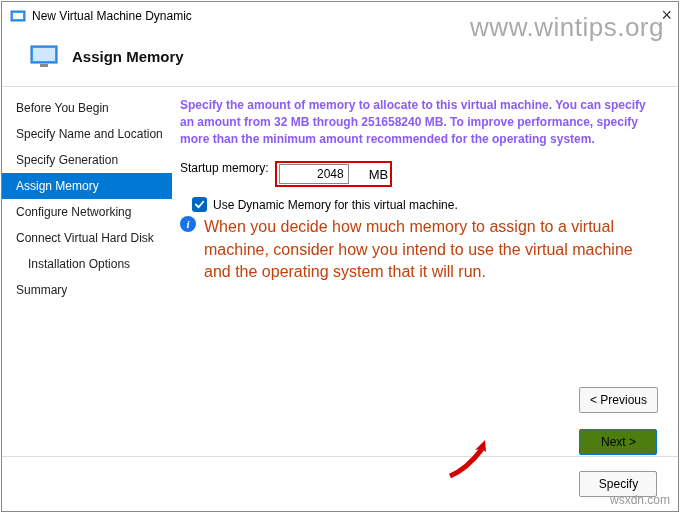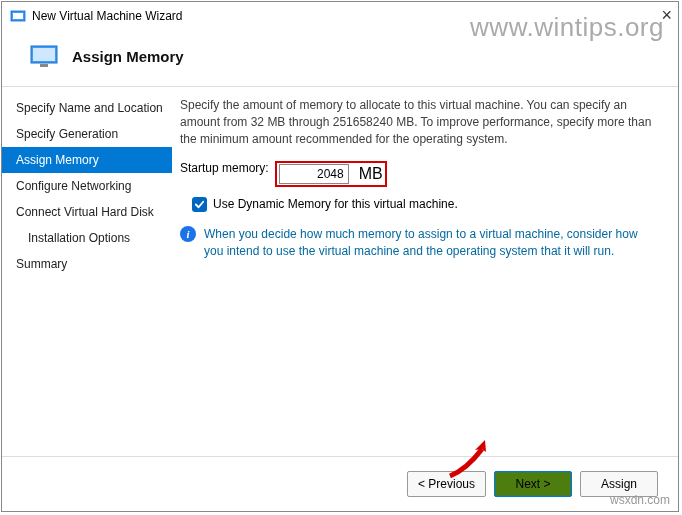--- a/index.html
+++ b/index.html
@@ -22,56 +22,56 @@
 .divider { border: none; border-top: 1px solid #ddd; margin: 0; }
 
 .content { display: flex; height: 360px; }
 
 .sidebar { width: 170px; padding: 8px 0; }
 .sidebar-item { padding: 6px 12px 6px 14px; font-size: 12px; color: #222; cursor: pointer; white-space:nowrap;}
 .sidebar-item.active { background: #0078d4; color: #fff; }
 .sidebar-item.sub { padding-left: 26px; }
 
 .main { flex: 1; padding: 10px 24px 10px 8px; }
-.desc { font-size: 12px; color: #404040; line-height: 1.4; margin-bottom: 14px; }
+.desc { font-size: 12px; color: #8b5cf6; line-height: 1.4; margin-bottom: 14px; font-weight: bold; }
 
 .field-row { display: flex; align-items: flex-start; margin-bottom: 10px; }
 .field-row label { font-size: 12px; margin-right: 6px; }
 .input-highlight { border: 2px solid #d40000; padding: 1px 2px; display: inline-flex; align-items: center; }
 .mem-input { width: 70px; text-align: right; padding: 2px 4px; font-size: 12px; border: 1px solid #888; font-family: inherit;}
-.unit { font-size: 16px; margin-left: 10px; }
+.unit { font-size: 13px; margin-left: 20px; }
 
-.check-row { display: flex; align-items: flex-start; margin-bottom: 14px; padding-left: 12px; }
+.check-row { display: flex; align-items: center; margin-bottom: 4px; padding-left: 12px; }
 .checkbox { width: 15px; height: 15px; background: #0067c0; border-radius: 3px; display:flex; align-items:center; justify-content:center; margin-right:6px; cursor:pointer;}
 .checkbox svg { width:11px; height:11px;}
 
 .info-row { display: flex; gap: 8px; }
 .info-icon { flex-shrink:0; width:16px; height:16px; border-radius:50%; background:#1a73e8; color:#fff; font-size:11px; font-weight:bold; display:flex; align-items:center; justify-content:center; font-style:italic; font-family: Georgia, serif;}
-.info-text { font-size: 12px; color: #0369a1; line-height: 1.4; }
+.info-text { font-size: 16px; color: #c2410c; line-height: 1.4; }
 
-.footer { position:absolute; bottom:14px; right:20px; display:flex; gap:8px; align-items:center;}
+.footer { position:absolute; bottom:14px; right:20px; display:flex; gap:16px; align-items:center;flex-direction:column;}
 .btn { min-width:78px; height:26px; border:1px solid #999; background:#f8f8f8; font-size:12px; font-family:inherit; cursor:pointer; padding:0 10px; border-radius:2px;}
 .btn.default { border:1.5px solid #0078d4; background:#4d7c0f; box-shadow:0 0 0 1px rgba(0,120,212,0.25) inset;}
 
 .arrow { position:absolute; bottom:24px; right:176px; pointer-events:none; }
 .arrow svg { width:60px; height:50px; }
 </style>
 </head>
 <body>
 
 <div class="window">
 
   <div class="titlebar">
     <span class="app-icon">
       <svg viewBox="0 0 16 16">
           <rect x="1" y="3" width="14" height="10" fill="#3b9cff" stroke="#1565c0" stroke-width="0.8"></rect>
           <rect x="3" y="5" width="10" height="6" fill="#fff"></rect>
         </svg>
     </span>
-    <span class="title">New Virtual Machine Wizard</span>
+    <span class="title">New Virtual Machine Dynamic</span>
     <span class="close">×</span>
   </div>
 
   <div class="watermark1">www.wintips.org</div>
 
   <div class="header">
     <span class="big-icon">
       <svg viewBox="0 0 28 24">
           <rect x="1" y="2" width="26" height="17" fill="#3b9cff" stroke="#1e6fc0" stroke-width="1"></rect>
           <rect x="3" y="4" width="22" height="13" fill="#cfe8ff"></rect>
@@ -79,20 +79,21 @@
         </svg>
     </span>
     <h2>Assign Memory</h2>
   </div>
 
   <hr class="divider">
 
   <div class="content">
 
     <div class="sidebar">
+      <div class="sidebar-item">Before You Begin</div>
       <div class="sidebar-item">Specify Name and Location</div>
       <div class="sidebar-item">Specify Generation</div>
       <div class="sidebar-item active">Assign Memory</div>
       <div class="sidebar-item">Configure Networking</div>
       <div class="sidebar-item">Connect Virtual Hard Disk</div>
       <div class="sidebar-item sub">Installation Options</div>
       <div class="sidebar-item">Summary</div>
     </div>
 
     <div class="main">
@@ -121,21 +122,21 @@
       </div>
     </div>
 
   </div>
 
   <hr class="divider" style="position:absolute; bottom:54px; left:0; right:0;">
 
   <div class="footer">
     <button class="btn">&lt; Previous</button>
     <button class="btn default">Next &gt;</button>
-    <button class="btn">Assign</button>
+    <button class="btn">Specify</button>
   </div>
 
   <div class="arrow">
     <svg viewBox="0 0 60 50">
       <path d="M 8 42 Q 25 35 40 15" stroke="#d40000" stroke-width="5" fill="none"></path>
       <path d="M 40 15 L 33 16 L 43 6 L 44 18 Z" fill="#d40000"></path>
     </svg>
   </div>
 
   <div class="watermark2">wsxdn.com</div>

